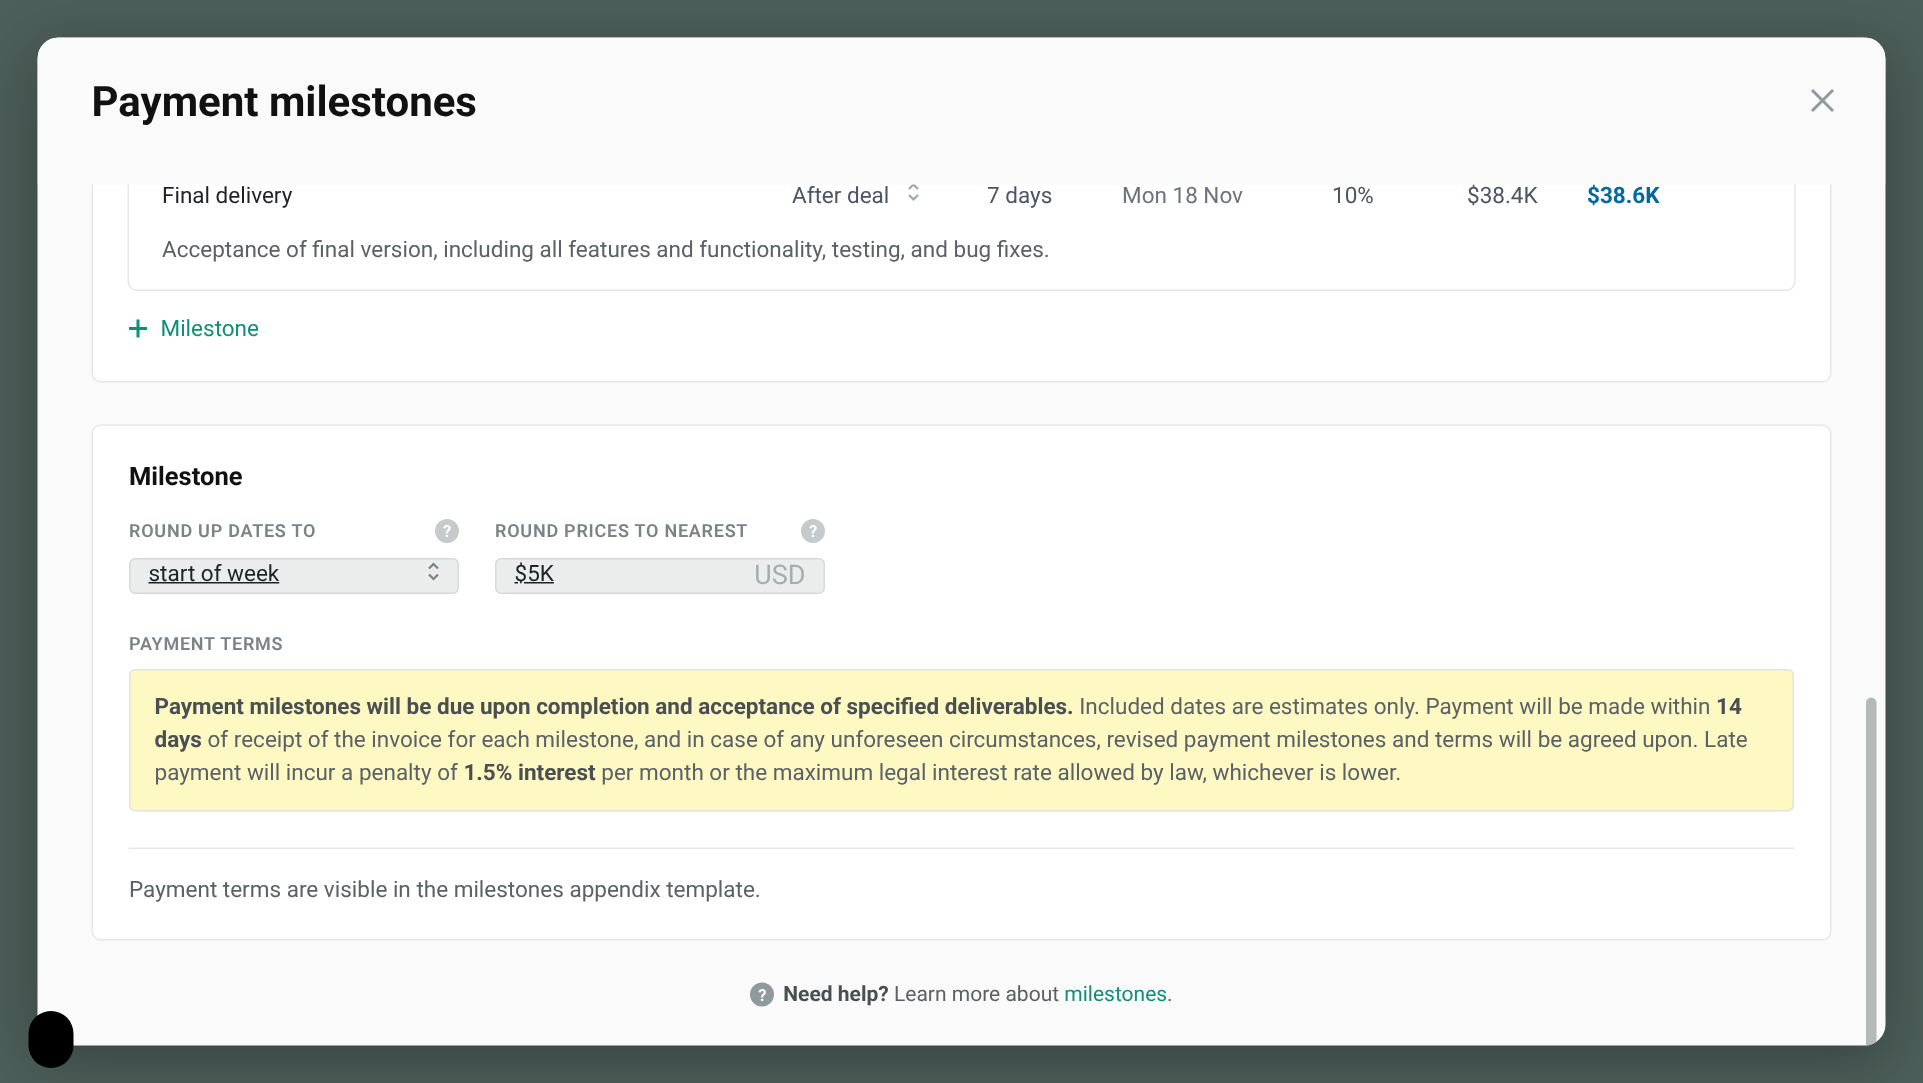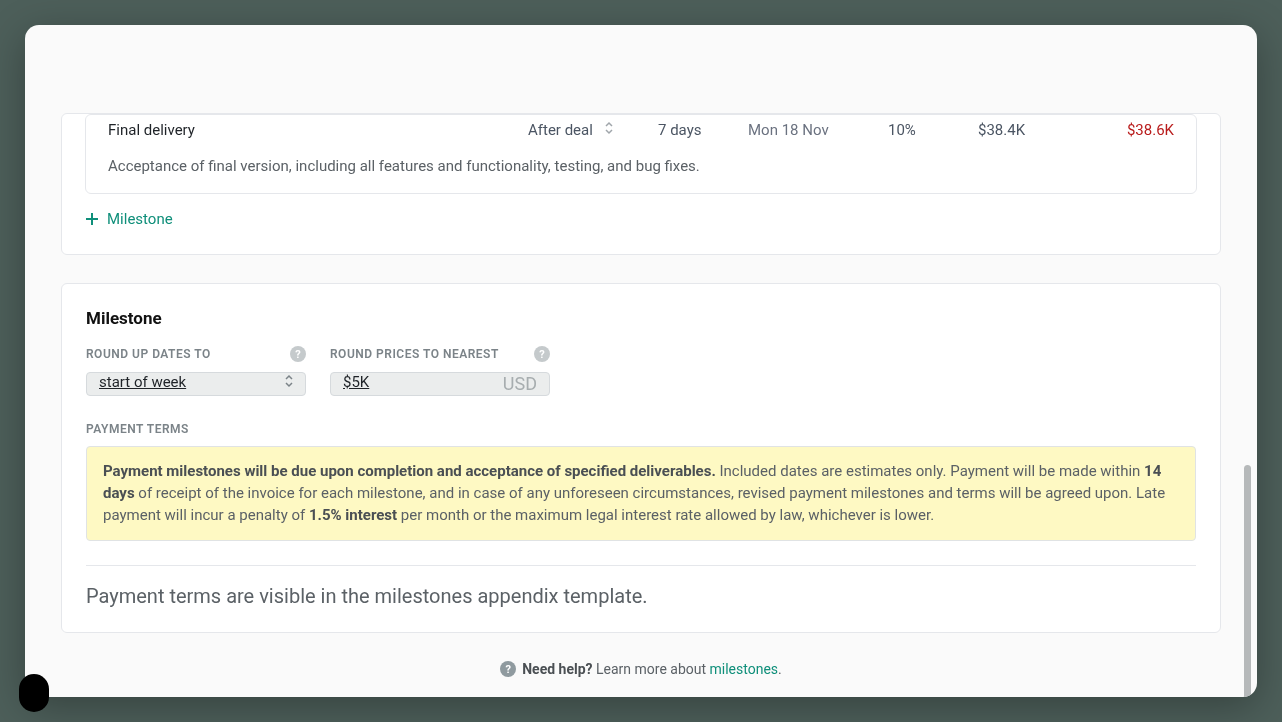--- a/index.html
+++ b/index.html
@@ -90,21 +90,21 @@
     padding: 0 22px;
     height: 30px;
     font-size: 15px;
   }
   .m-name { flex: 0 0 420px; color: #1f2328; }
   .m-after { flex: 0 0 130px; display: flex; align-items: center; color: #4b5563; }
   .m-days { flex: 0 0 90px; color: #4b5563; }
   .m-date { flex: 0 0 140px; color: #6b7280; }
   .m-pct  { flex: 0 0 90px; color: #4b5563; }
   .m-amt  { flex: 0 0 80px; color: #4b5563; }
-  .m-total{ flex: 1; text-align: right; color: #b91c1c; font-weight: 400; }
+  .m-total{ flex: 1; text-align: left; color: #0369a1; font-weight: 700; }
   .milestone-desc {
     padding: 12px 22px 18px 22px;
     color: #5b6166;
     font-size: 15px;
   }
   .chevrons {
     color: #a0a6ab;
     margin-left: 10px;
   }
   .add-milestone {
@@ -201,21 +201,21 @@
     line-height: 1.45;
   }
   .terms-box b { color: #4a4f53; font-weight: 700; }
   .divider {
     height: 1px;
     background: #e5e7eb;
     margin: 24px 0 18px 0;
   }
   .note {
     color: #5b6166;
-    font-size: 20px;
+    font-size: 15px;
     padding-bottom: 8px;
   }
   .help-footer {
     margin-top: 28px;
     display: flex;
     align-items: center;
     justify-content: center;
     gap: 6px;
     font-size: 14px;
     color: #5b6166;
@@ -232,20 +232,29 @@
     justify-content: center;
   }
   .help-footer b { color: #4a4f53; }
   .help-footer a { color: #0f8f7a; text-decoration: none; }
 </style>
 </head>
 <body>
 
 <div class="modal">
 
+  <div class="modal-header">
+    <h1 class="modal-title">Payment milestones</h1>
+    <div class="close-btn">
+      <svg viewBox="0 0 24 24" fill="none" stroke="currentColor" stroke-width="2">
+        <line x1="5" y1="5" x2="19" y2="19"></line>
+        <line x1="19" y1="5" x2="5" y2="19"></line>
+      </svg>
+    </div>
+  </div>
 
   <div class="scroll-region">
 
     <div class="milestone-card">
       <div class="milestone-inner">
         <div class="milestone-row">
           <div class="m-name">Final delivery</div>
           <div class="m-after">
             <span>After deal</span>
             <span class="chevrons">

